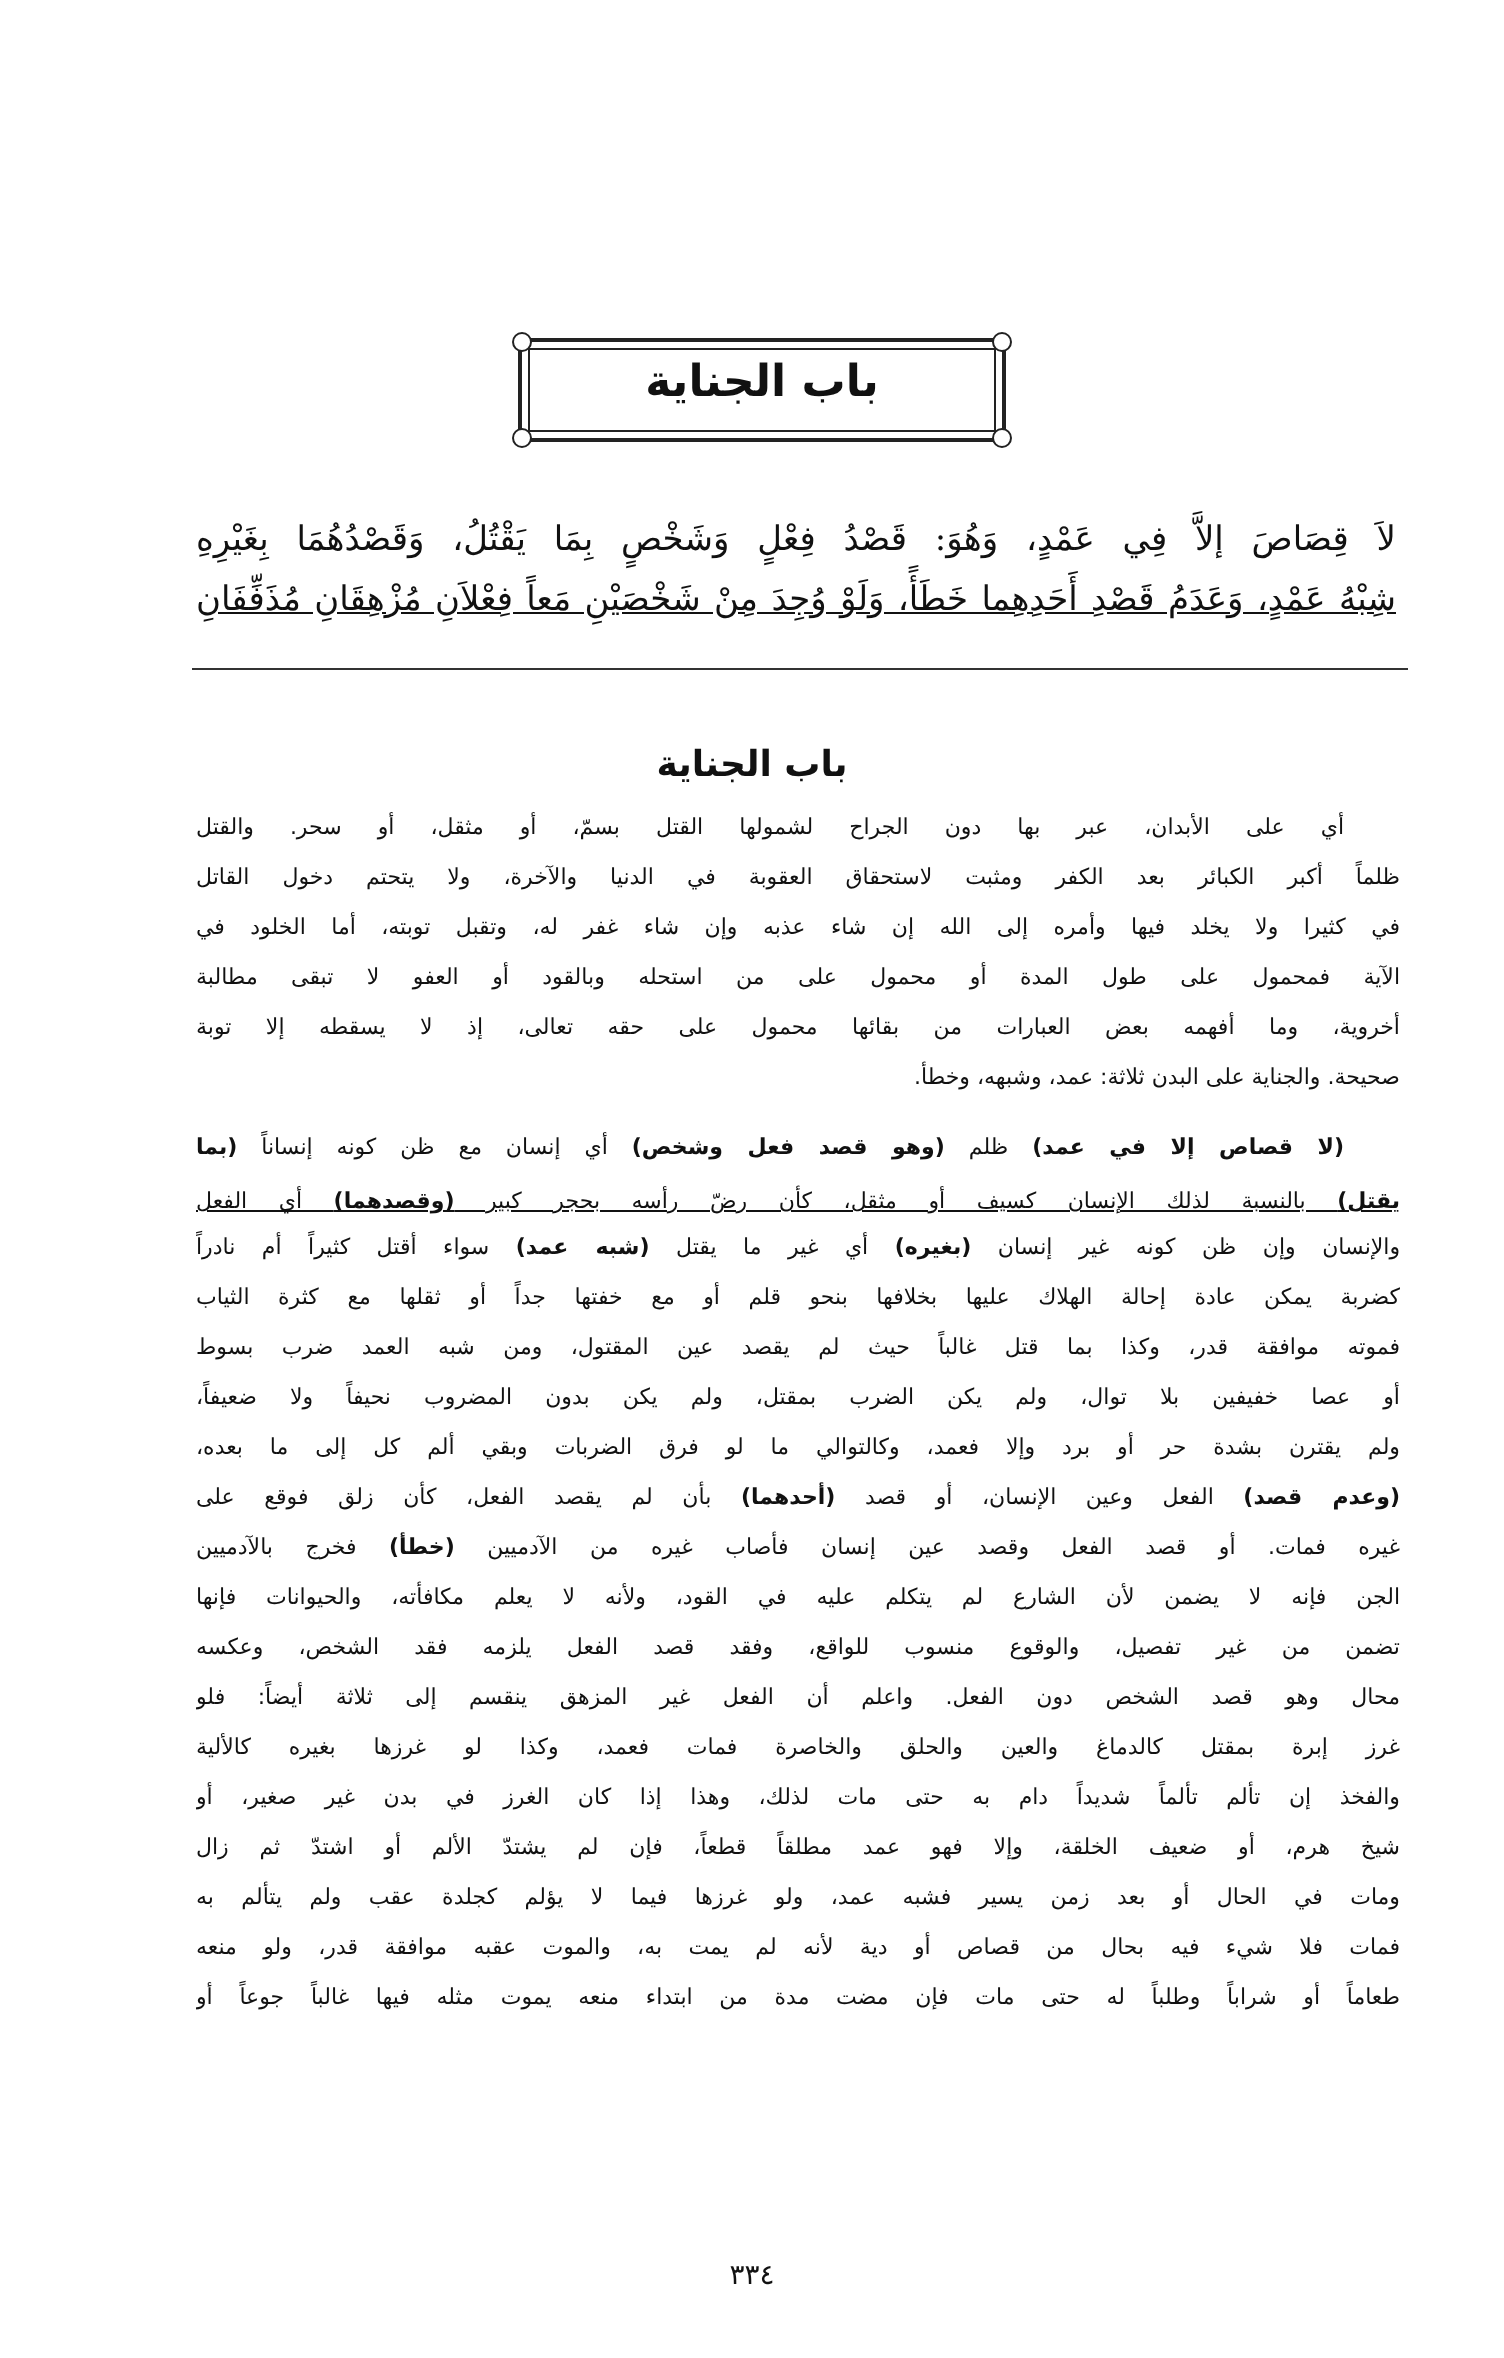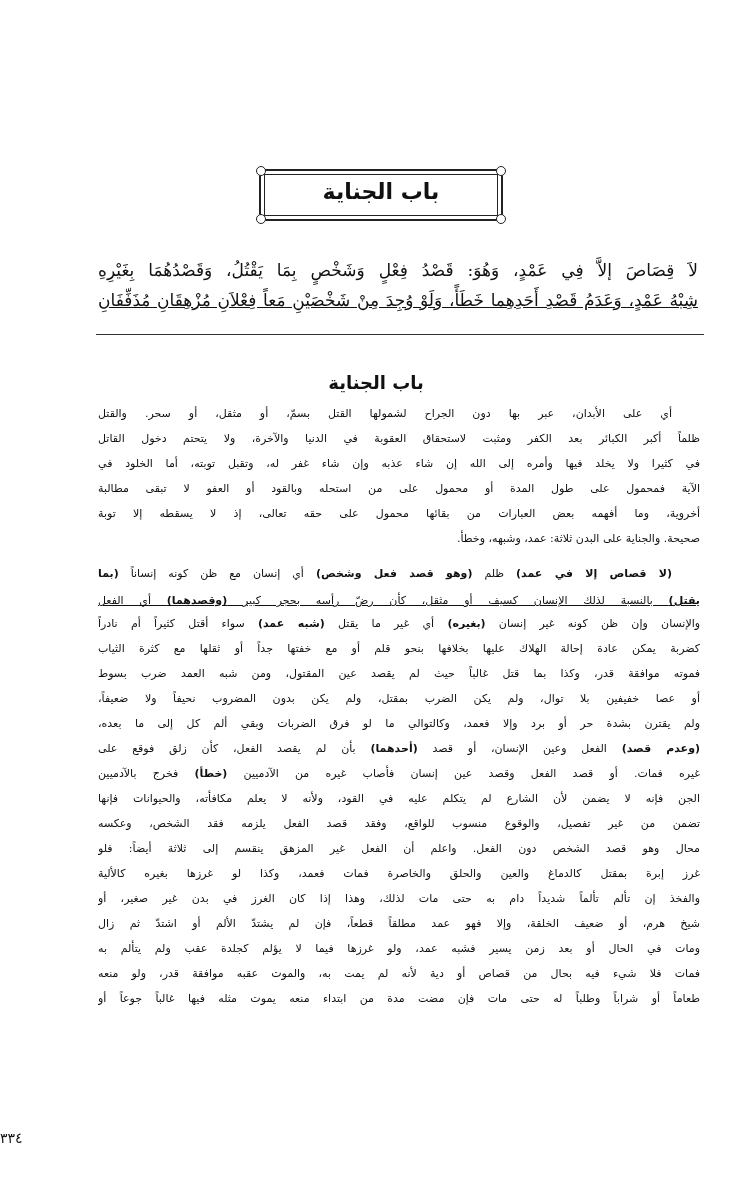--- a/index.html
+++ b/index.html
@@ -29,21 +29,21 @@
       font-family: "DejaVu Sans", sans-serif; font-weight: bold; font-size: 18px;
     }
     .line {
       position: absolute; left: 98px; width: 602px; direction: rtl; text-align: justify; text-align-last: justify;
       font-family: "DejaVu Sans", sans-serif; font-size: 11px; line-height: 24px; white-space: nowrap; overflow: hidden;
     }
     .line.last { text-align-last: right; }
     .line.indent { padding-right: 28px; width: 574px; }
     b { font-weight: bold; }
     .page-number {
-      position: absolute; left: 0; right: 0; top: 1106px; text-align: left; font-family: "DejaVu Sans", sans-serif; font-size: 14px;
+      position: absolute; left: 0; right: 0; top: 1106px; text-align: center; font-family: "DejaVu Sans", sans-serif; font-size: 14px;
     }
   </style>
 </head>
 <body>
 
 <div class="page">
 
   <div class="title-frame">
     <span class="corner tl"></span>
     <span class="corner tr"></span>

